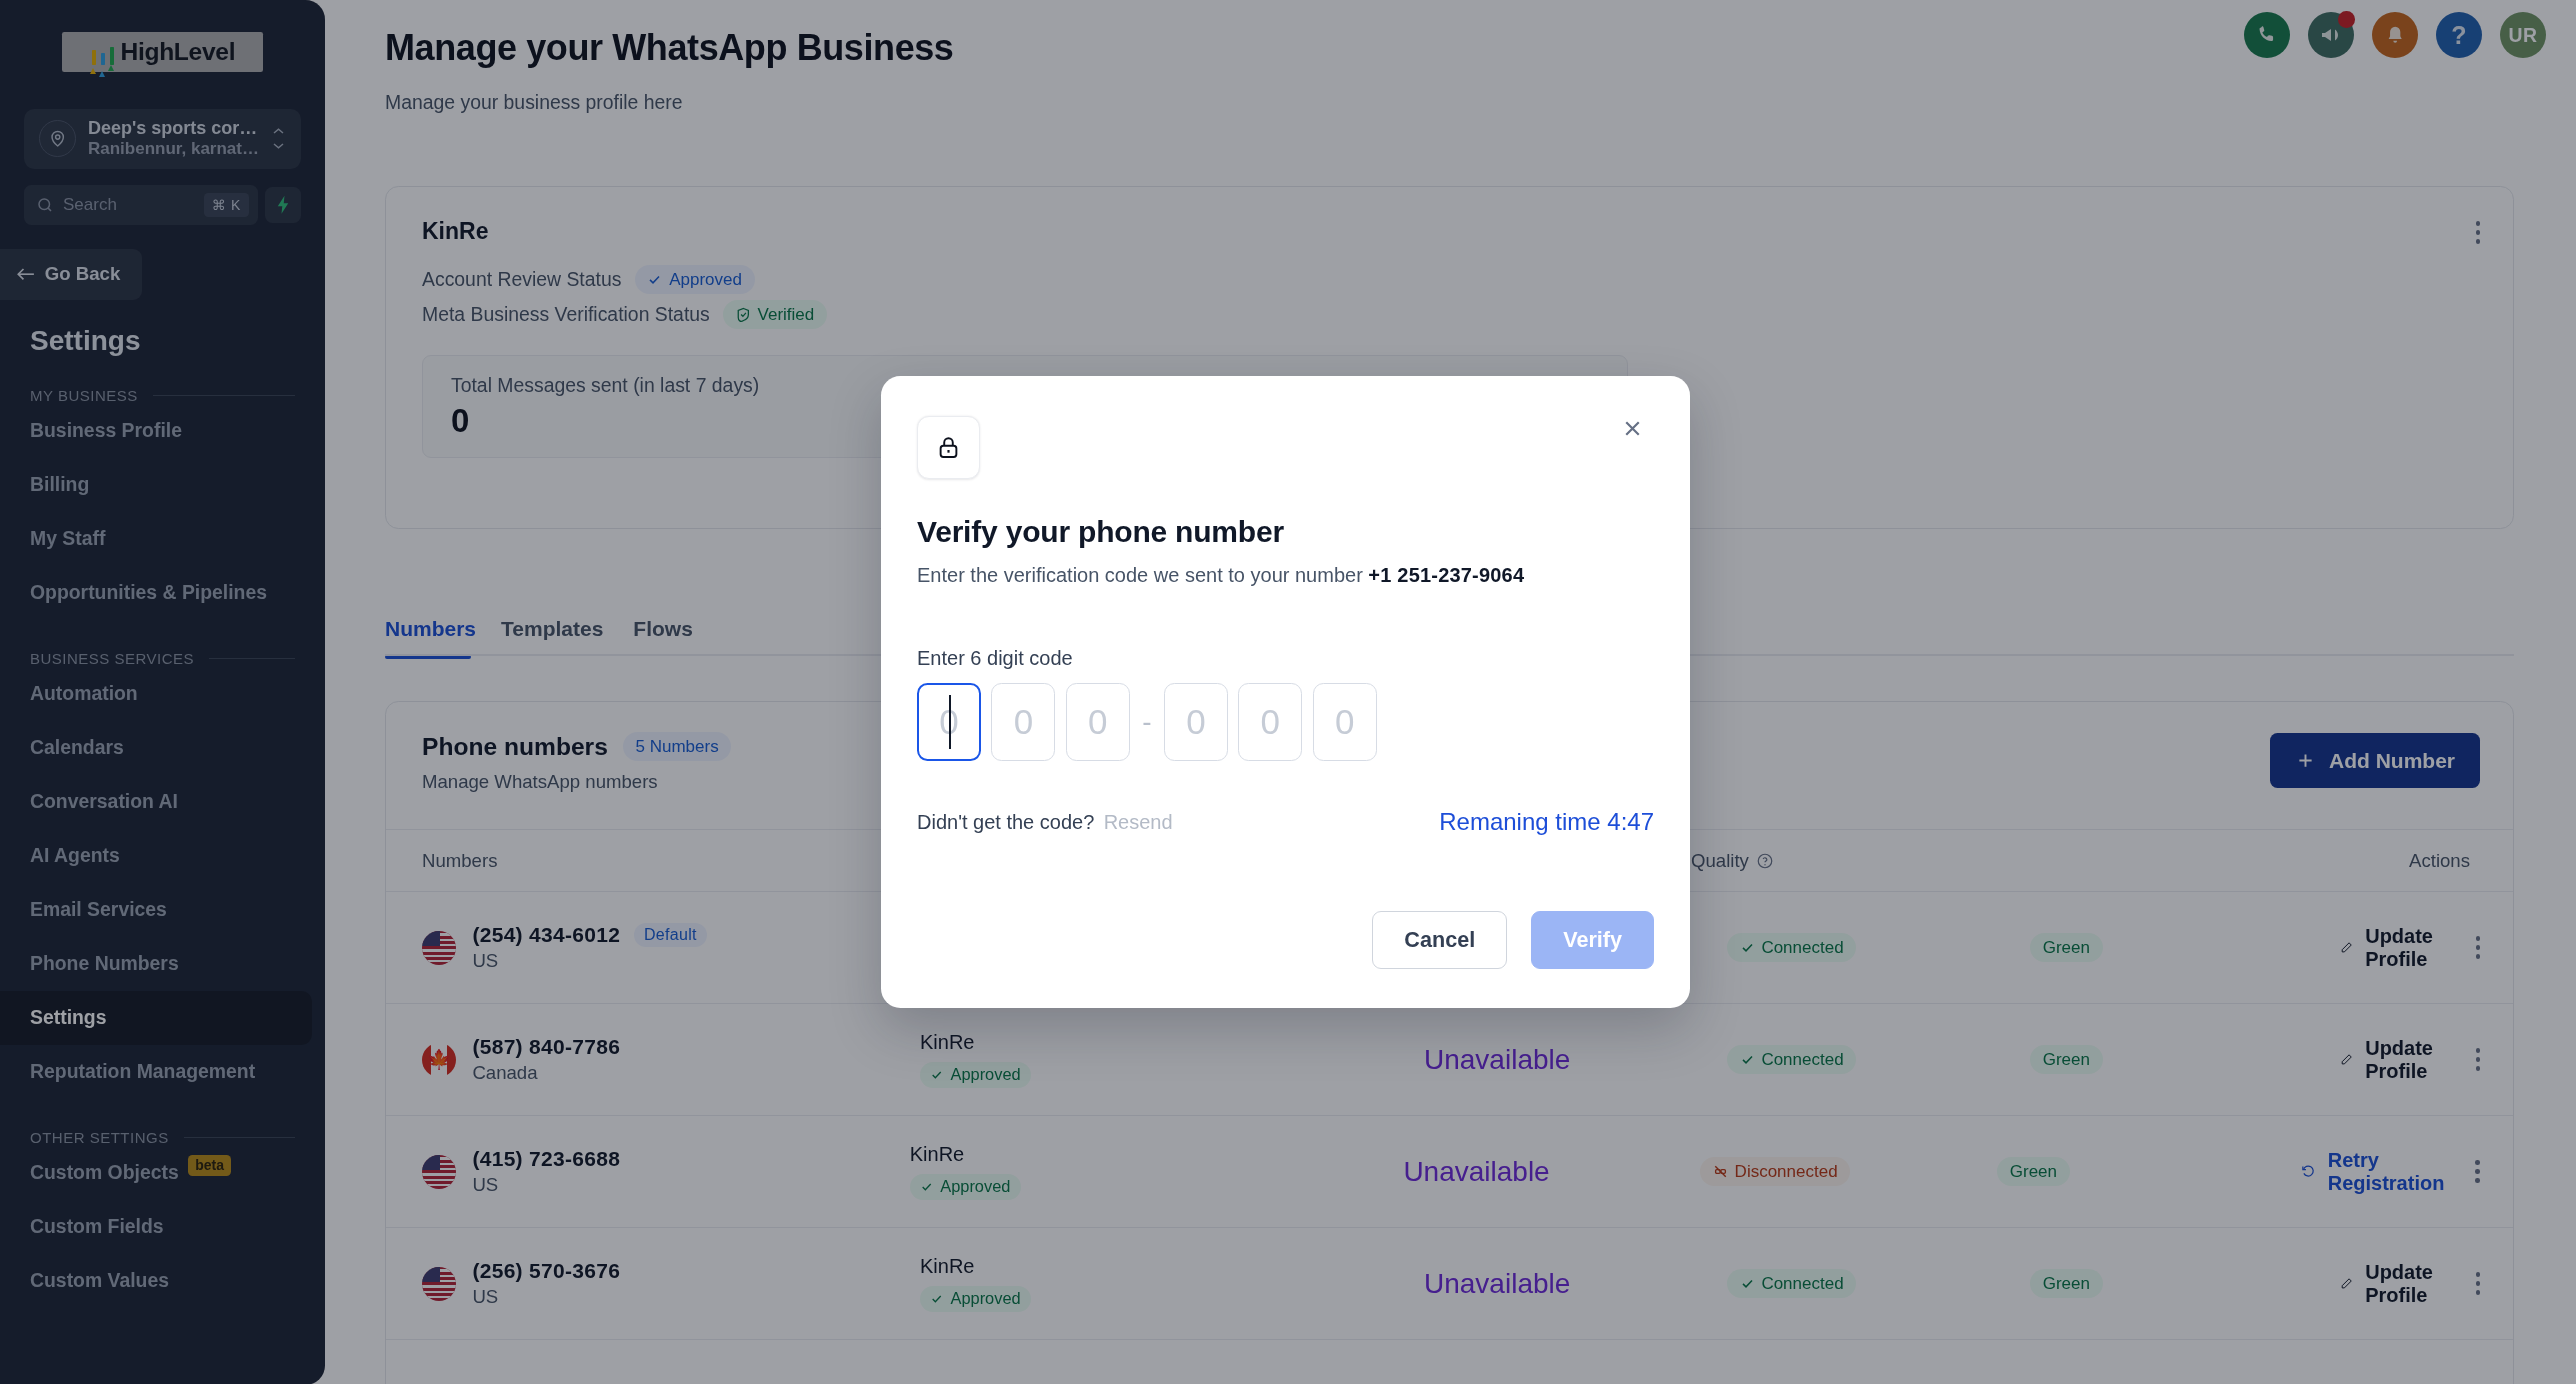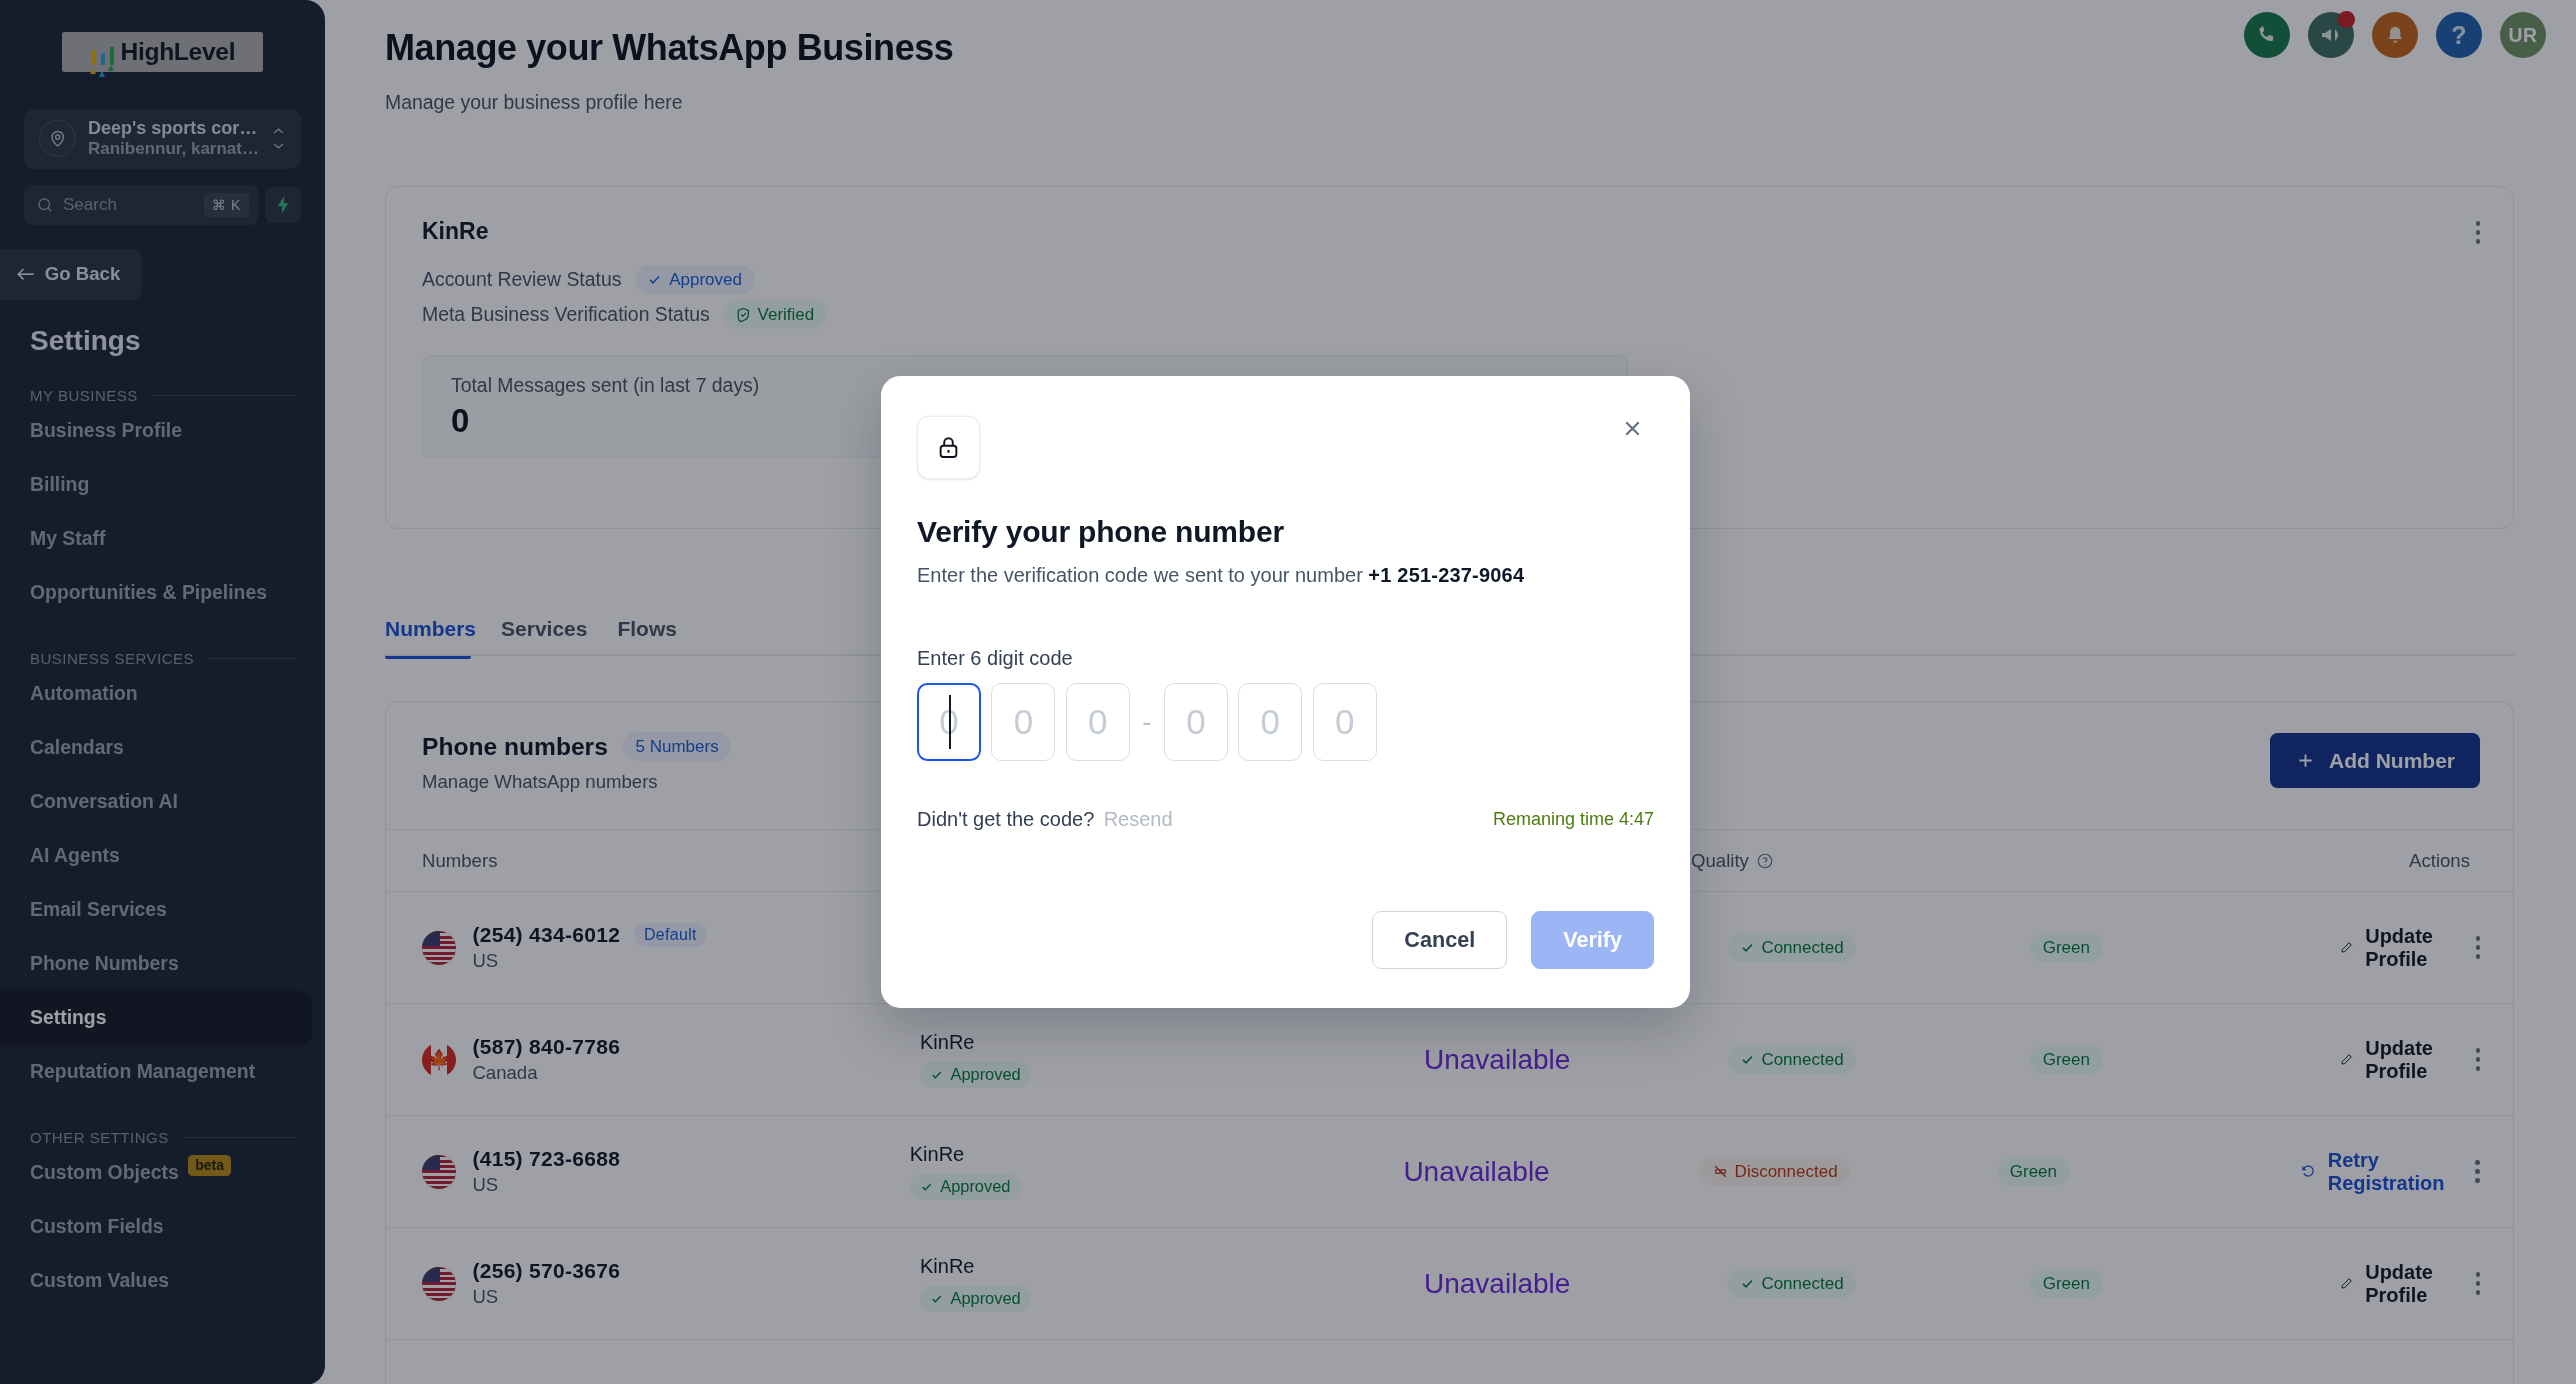--- a/index.html
+++ b/index.html
@@ -193,21 +193,21 @@
     font-size:35px; color:#C6CCD6; position:relative; background:#fff;
   }
   .otp-cell.focused { border-color:#1A56E8; border-width:2.2px; }
   .otp-cell .caret {
     position:absolute; left:50%; top:10.4px; bottom:10.4px; width:1.5px; background:#101828;
   }
   .otp-dash { font-size:28px; color:#B9C0CC; width:13.4px; text-align:center; }
   .resend-row { position:absolute; left:36px; right:36px; top:432px; display:flex; justify-content:space-between; align-items:center;}
   .resend-q { font-size:20px; color:#344054;}
   .resend-a { font-size:20px; color:#B3BAC6; margin-left:6px;}
-  .remaining { font-size:18px; color:#4d7c0f; font-weight:500;}
+  .remaining { font-size:24px; color:#1d4ed8; font-weight:500;}
   .modal-footer { position:absolute; right:36px; bottom:39px; display:flex; gap:24px; align-items:center;}
   .btn {
     height:58px; border-radius:9px; display:flex; align-items:center; justify-content:center;
     font-size:21.6px; font-weight:600; padding: 0 31px;
   }
   .btn-cancel { background:#fff; border:0.7px solid #D0D5DD; color:#344054; }
   .btn-verify { background:#9BB5F5; color:#fff; border:0.7px solid #9BB5F5;}
 </style>
 </head>
 <body>
@@ -406,21 +406,21 @@
       </div>
 
       <div class="stat-box">
         <div class="stat-lbl">Total Messages sent (in last 7 days)</div>
         <div class="stat-val">0</div>
       </div>
     </section>
 
     <div class="tabs" id="tabs">
         <div class="tab active">Numbers</div>
-        <div class="tab">Services</div>
+        <div class="tab">Templates</div>
         <div class="tab">Flows</div>
       </div>
     <div class="tabs-rule"></div>
 
     <section class="table-card">
       <div class="tc-head">
         <div class="tc-title">
           <h3>Phone numbers</h3>
           <span class="pill grey-blue">5 Numbers</span>
         </div>

